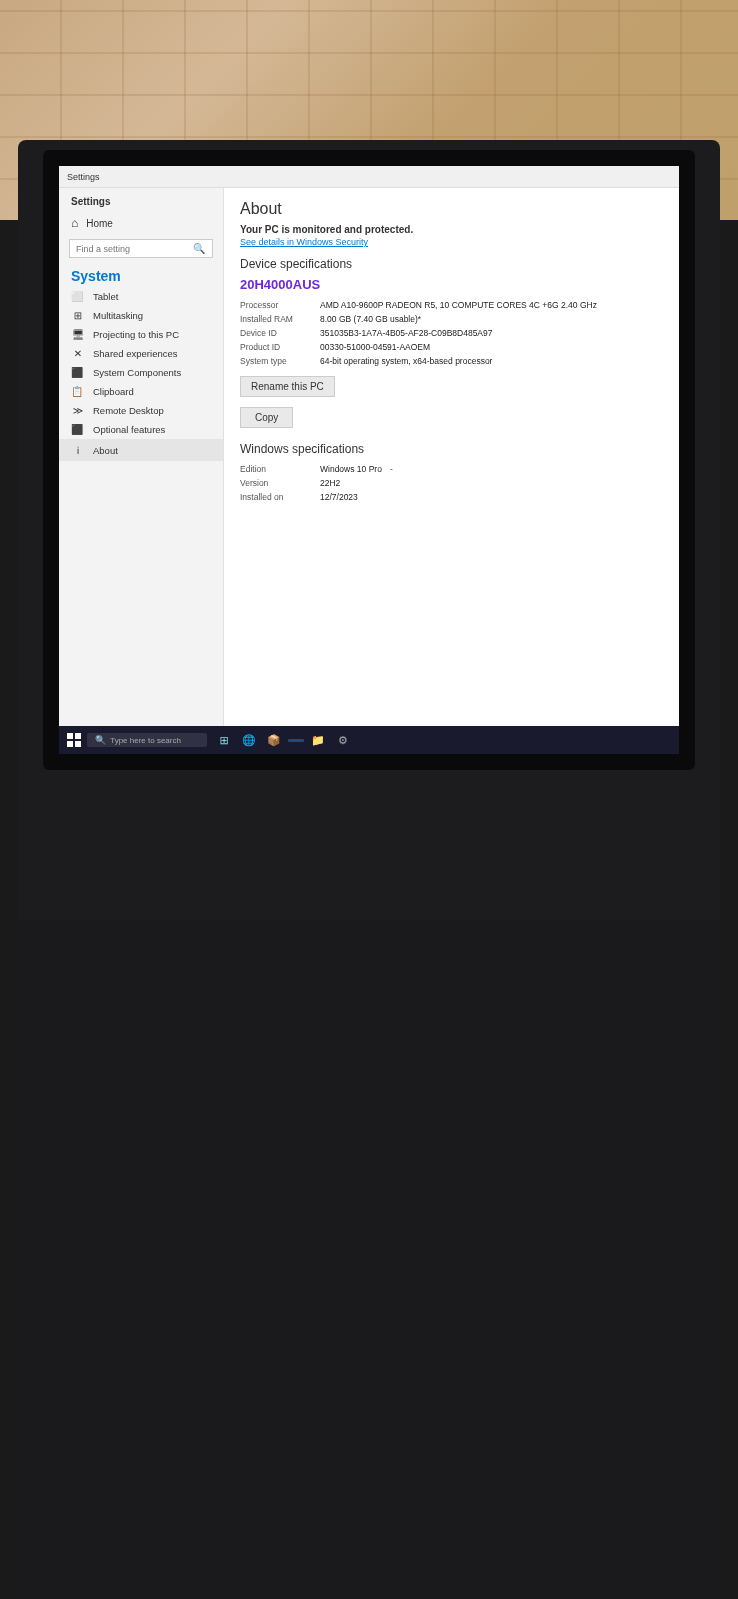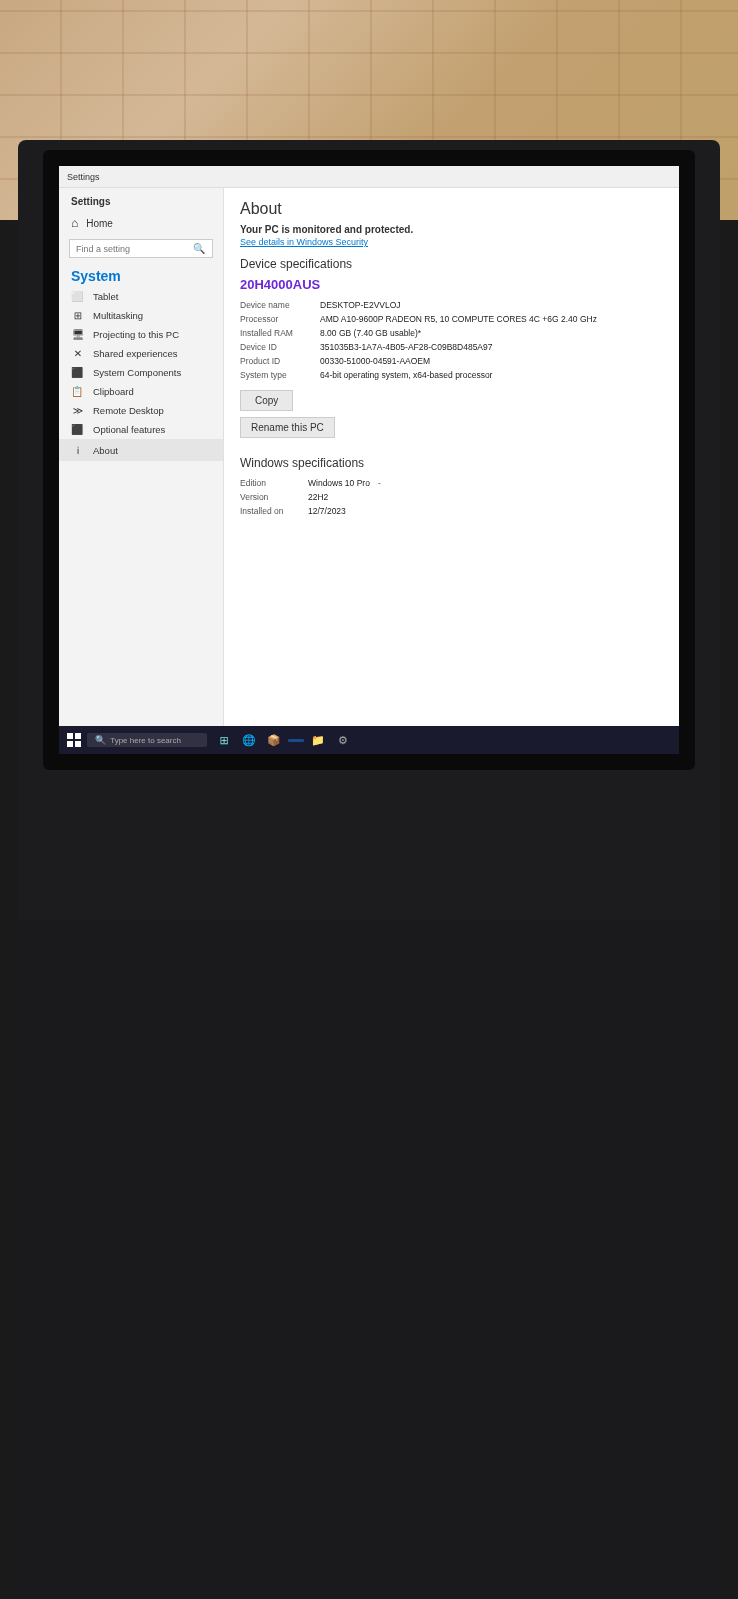--- a/index.html
+++ b/index.html
@@ -294,21 +294,21 @@
     }
 
     .win-spec-row {
       display: flex;
       padding: 2px 0;
       font-size: 8.5px;
     }
 
     .win-spec-label {
       color: #555;
-      width: 68px;
+      width: 80px;
       flex-shrink: 0;
     }
 
     .win-spec-value {
       color: #222;
     }
 
     
     .keyboard-area {
       position: absolute;
@@ -400,24 +400,20 @@
 
         <div class="main-content">
           <div class="about-title">About</div>
           <div class="protected-text">Your PC is monitored and protected.</div>
           <div class="security-link">See details in Windows Security</div>
 
           <div class="section-title">Device specifications</div>
           <div class="device-model">20H4000AUS</div>
 
           <div class="spec-table">
-            <div class="spec-row">
-              <span class="spec-label">Device name</span>
-              <span class="spec-value">DESKTOP-E2VVLOJ</span>
-            </div>
             <div class="spec-row">
               <span class="spec-label">Processor</span>
               <span class="spec-value">AMD A10-9600P RADEON R5, 10 COMPUTE CORES 4C +6G  2.40 GHz</span>
             </div>
             <div class="spec-row">
               <span class="spec-label">Installed RAM</span>
               <span class="spec-value">8.00 GB (7.40 GB usable)*</span>
             </div>
             <div class="spec-row">
               <span class="spec-label">Device ID</span>
@@ -427,24 +423,24 @@
               <span class="spec-label">Product ID</span>
               <span class="spec-value">00330-51000-04591-AAOEM</span>
             </div>
             <div class="spec-row">
               <span class="spec-label">System type</span>
               <span class="spec-value">64-bit operating system, x64-based processor</span>
             </div>
           </div>
 
           <div>
+            <button class="rename-btn">Rename this PC</button>
+          </div>
+          <div>
             <button class="copy-btn">Copy</button>
-          </div>
-          <div>
-            <button class="rename-btn">Rename this PC</button>
           </div>
 
           <div class="section-title">Windows specifications</div>
 
           <div class="win-spec-row">
             <span class="win-spec-label">Edition</span>
             <span class="win-spec-value">Windows 10 Pro</span>
             <span style="margin-left:8px; font-size:8.5px; color:#555;">-</span>
           </div>
           <div class="win-spec-row">

